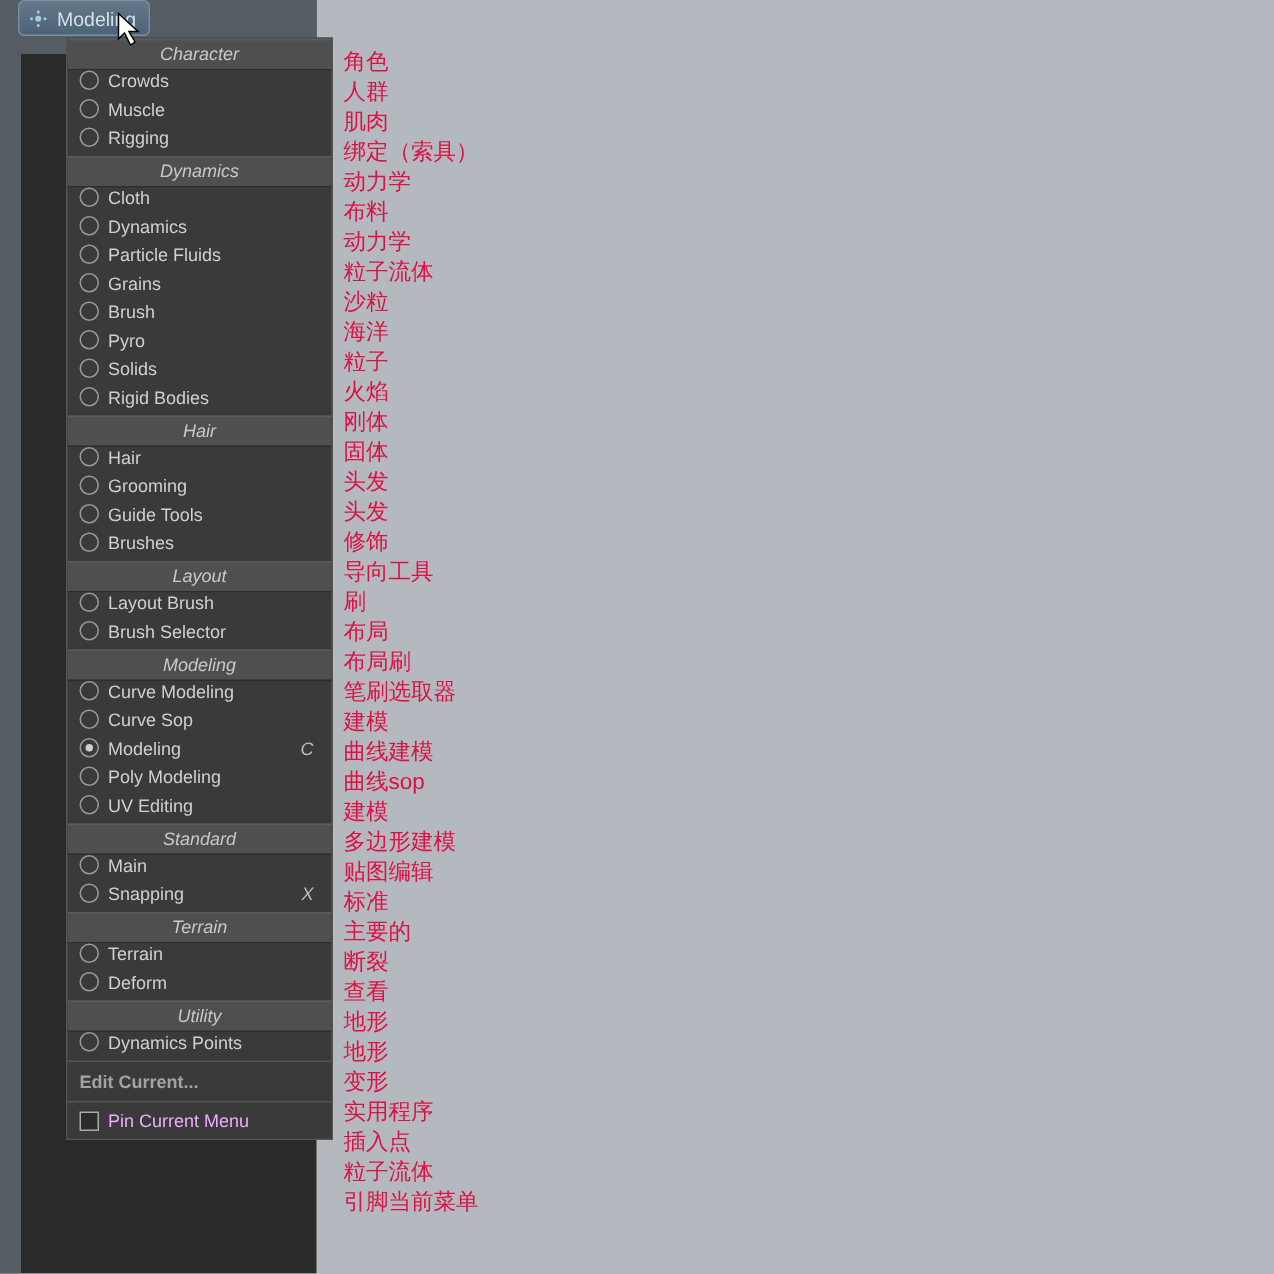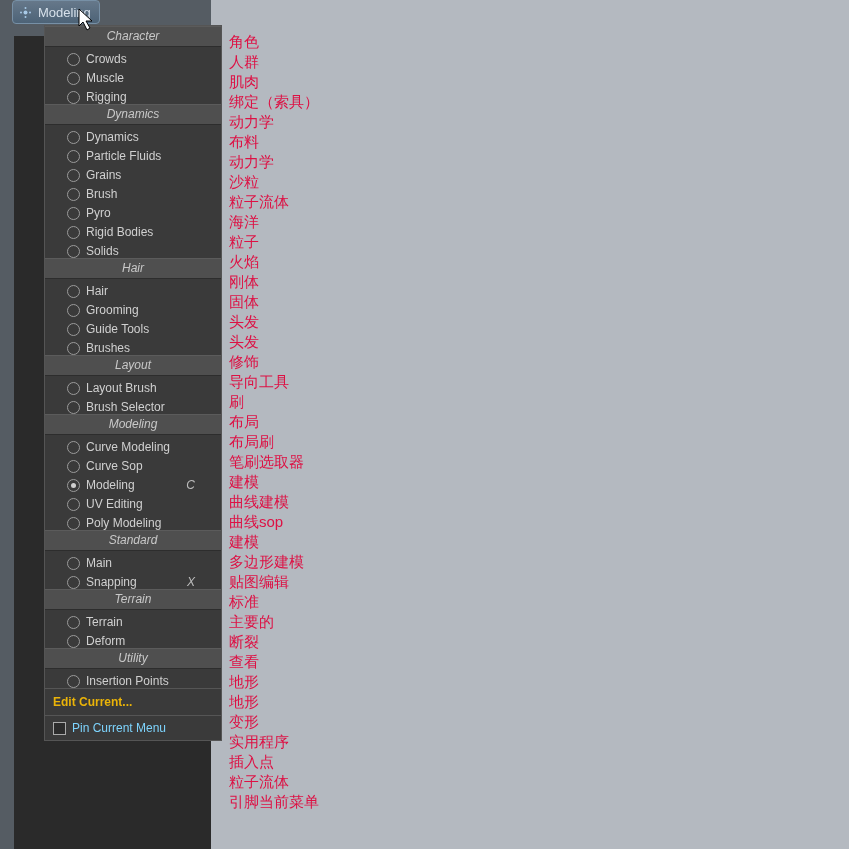--- a/index.html
+++ b/index.html
@@ -74,53 +74,53 @@
     text-align: center;
     font-style: italic;
     padding: 1px 0;
     border-top: 1px solid #5b5b5b;
     border-bottom: 1px solid #2d2d2d;
     height: 17px;
     line-height: 17px;
   }
   .item {
     display: flex;
-    align-items: flex-end;
-    padding: 0 22px;
+    align-items: flex-start;
+    padding: 0 8px;
     height: 19px;
     gap: 6px;
     cursor: pointer;
   }
   .radio {
     width: 11px; height:11px;
     border: 1.5px solid #9a9a9a;
     border-radius: 50%;
     flex-shrink: 0;
     display:flex; align-items:center; justify-content:center;
   }
   .radio.sel::after {
     content:''; width:5px; height:5px; background:#cfcfcf; border-radius:50%;
   }
   .item .lbl { flex:1; }
   .item .sc  { font-style: italic; color:#bcbcbc; padding-right:4px; }
   .edit {
     padding: 6px 8px;
-    color:#eab308;
+    color:#a3a3a3;
     font-weight: bold;
     font-size:12px;
     background:#3a3a3a;
     border-top:1px solid #555;
   }
   .pin {
     display:flex; align-items:center; gap:6px;
     padding: 5px 8px;
     background:#3a3a3a;
     border-top:1px solid #555;
     font-size:12px;
-    color:#7dd3fc;
+    color:#f0abfc;
   }
   .chk {
     width:11px; height:11px; border:1.5px solid #aaa; background:#2c2c2c;
   }
 
   
   .right-col {
     flex: 1;
     padding-left: 18px;
     padding-top: 32px;
@@ -167,45 +167,49 @@
           <span class="radio"></span>
           <span class="lbl">Muscle</span>
         </div>
         <div class="item">
           <span class="radio"></span>
           <span class="lbl">Rigging</span>
         </div>
         <div class="sec">Dynamics</div>
         <div class="item">
           <span class="radio"></span>
+          <span class="lbl">Cloth</span>
+        </div>
+        <div class="item">
+          <span class="radio"></span>
           <span class="lbl">Dynamics</span>
         </div>
         <div class="item">
           <span class="radio"></span>
           <span class="lbl">Particle Fluids</span>
         </div>
         <div class="item">
           <span class="radio"></span>
           <span class="lbl">Grains</span>
         </div>
         <div class="item">
           <span class="radio"></span>
           <span class="lbl">Brush</span>
         </div>
         <div class="item">
           <span class="radio"></span>
           <span class="lbl">Pyro</span>
         </div>
         <div class="item">
           <span class="radio"></span>
+          <span class="lbl">Solids</span>
+        </div>
+        <div class="item">
+          <span class="radio"></span>
           <span class="lbl">Rigid Bodies</span>
-        </div>
-        <div class="item">
-          <span class="radio"></span>
-          <span class="lbl">Solids</span>
         </div>
         <div class="sec">Hair</div>
         <div class="item">
           <span class="radio"></span>
           <span class="lbl">Hair</span>
         </div>
         <div class="item">
           <span class="radio"></span>
           <span class="lbl">Grooming</span>
         </div>
@@ -235,25 +239,25 @@
           <span class="radio"></span>
           <span class="lbl">Curve Sop</span>
         </div>
         <div class="item">
           <span class="radio sel"></span>
           <span class="lbl">Modeling</span>
           <span class="sc">C</span>
         </div>
         <div class="item">
           <span class="radio"></span>
+          <span class="lbl">Poly Modeling</span>
+        </div>
+        <div class="item">
+          <span class="radio"></span>
           <span class="lbl">UV Editing</span>
-        </div>
-        <div class="item">
-          <span class="radio"></span>
-          <span class="lbl">Poly Modeling</span>
         </div>
         <div class="sec">Standard</div>
         <div class="item">
           <span class="radio"></span>
           <span class="lbl">Main</span>
         </div>
         <div class="item">
           <span class="radio"></span>
           <span class="lbl">Snapping</span>
           <span class="sc">X</span>
@@ -263,40 +267,40 @@
           <span class="radio"></span>
           <span class="lbl">Terrain</span>
         </div>
         <div class="item">
           <span class="radio"></span>
           <span class="lbl">Deform</span>
         </div>
         <div class="sec">Utility</div>
         <div class="item">
           <span class="radio"></span>
-          <span class="lbl">Insertion Points</span>
+          <span class="lbl">Dynamics Points</span>
         </div>
         <div class="edit">Edit Current...</div>
         <div class="pin">
           <span class="chk"></span>
           <span>Pin Current Menu</span>
         </div>
       </div>
   </div>
 
   <div class="right-col" id="translations">
       <div>角色</div>
       <div>人群</div>
       <div>肌肉</div>
       <div>绑定（索具）</div>
       <div>动力学</div>
       <div>布料</div>
       <div>动力学</div>
+      <div>粒子流体</div>
       <div>沙粒</div>
-      <div>粒子流体</div>
       <div>海洋</div>
       <div>粒子</div>
       <div>火焰</div>
       <div>刚体</div>
       <div>固体</div>
       <div>头发</div>
       <div>头发</div>
       <div>修饰</div>
       <div>导向工具</div>
       <div>刷</div>

